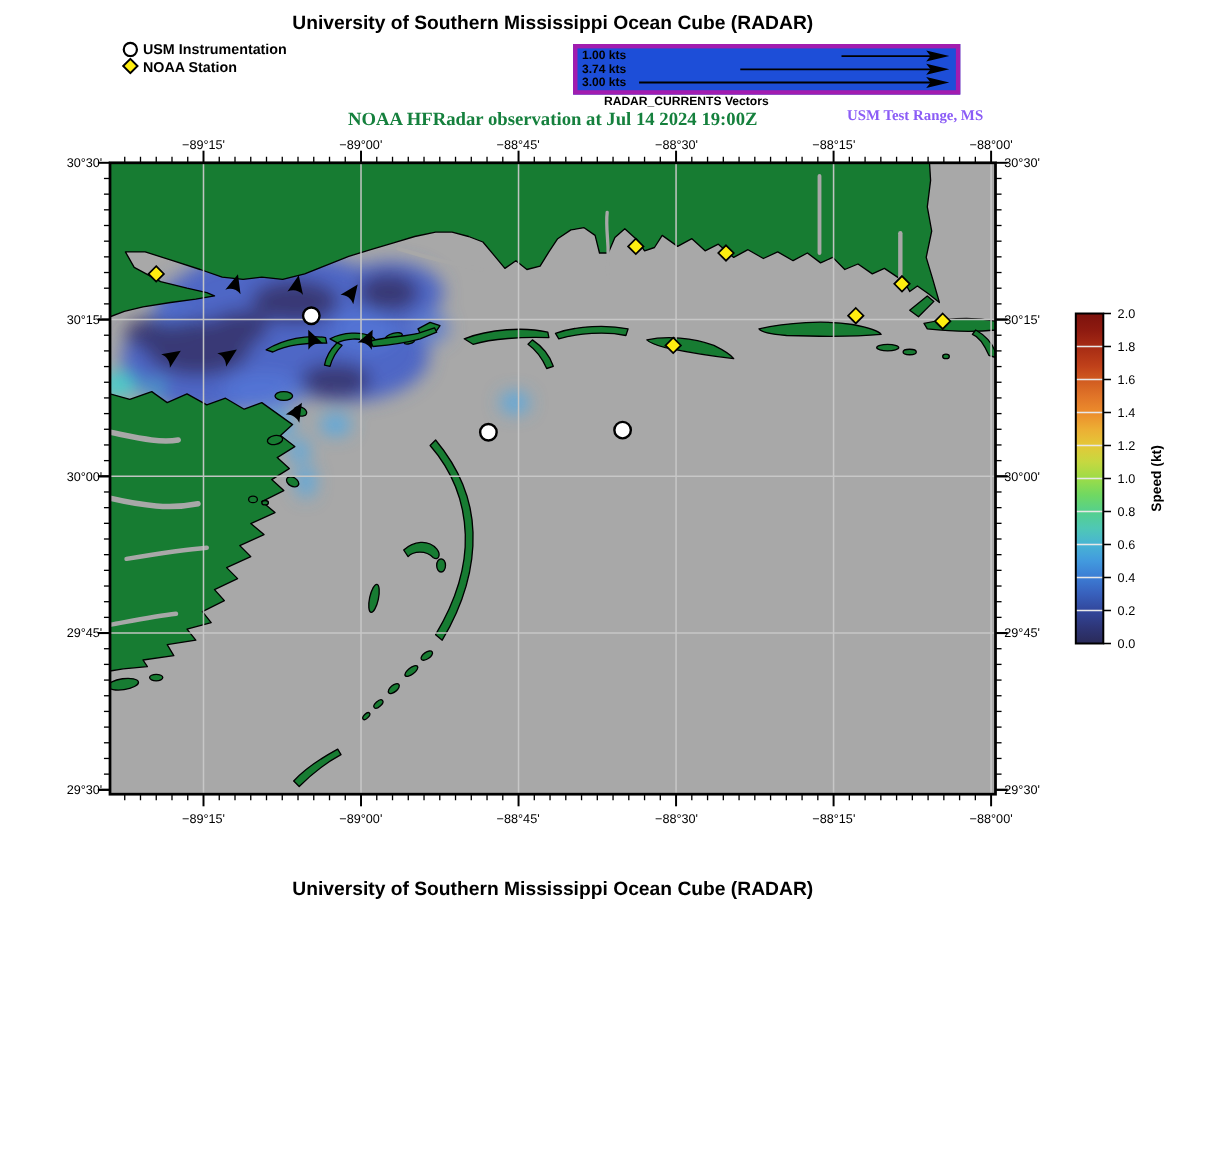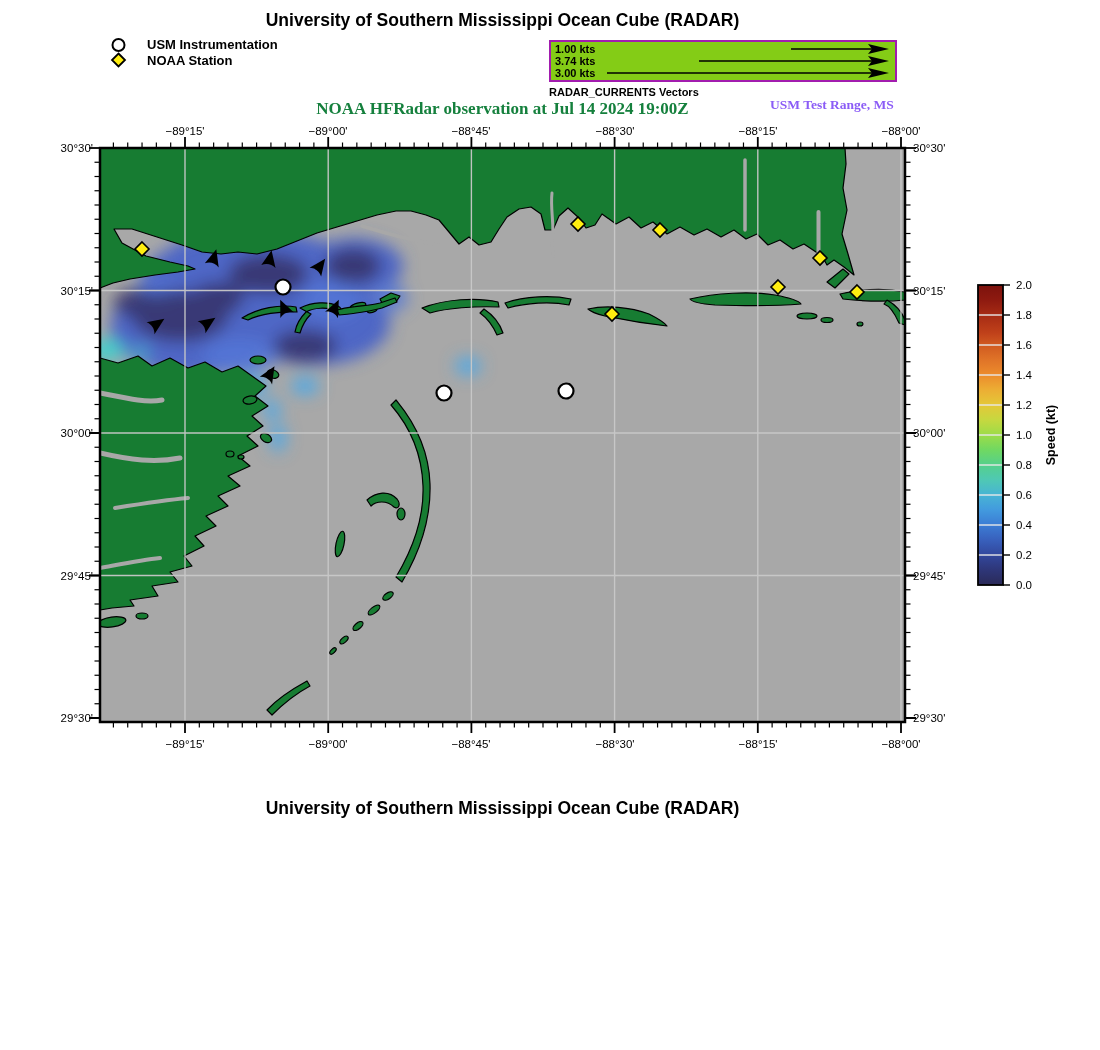--- a/index.html
+++ b/index.html
@@ -6,22 +6,22 @@
   #page{position:relative;width:1100px;height:939px;background:#ffffff;overflow:hidden;
         font-family:"Liberation Sans",sans-serif;}
   .abs{position:absolute;}
   .main-title{left:0;top:10px;width:1005px;text-align:center;font-size:17.5px;font-weight:bold;color:#000;}
   .bottom-caption{left:0;top:798px;width:1005px;text-align:center;font-size:17.5px;font-weight:bold;color:#000;}
   .subtitle{left:0;top:99px;width:1005px;text-align:center;font-family:"Liberation Serif",serif;
             font-size:17px;font-weight:bold;color:#15803d;}
   .range-label{left:770px;top:97px;font-family:"Liberation Serif",serif;font-size:13.5px;font-weight:bold;color:#8b5cf6;}
   .legend{left:110px;top:36px;}
   .legend-row{display:flex;align-items:center;height:16px;}
-  .legend-row span.lbl{font-size:13px;font-weight:bold;margin-left:20px;white-space:nowrap;}
-  .vecbox{left:549px;top:40px;width:344px;height:38px;border:2px solid #a21caf;background:#84cc16;}
+  .legend-row span.lbl{font-size:13px;font-weight:bold;margin-left:3px;white-space:nowrap;}
+  .vecbox{left:521px;top:40px;width:344px;height:38px;border:4px solid #a21caf;background:#1d4ed8;}
   .veclabel{position:absolute;left:4px;font-size:11px;font-weight:bold;line-height:11px;white-space:nowrap;}
   .veccaption{left:549px;top:86px;font-size:11px;font-weight:bold;}
   svg text{font-family:"Liberation Sans",sans-serif;}
 </style>
 </head>
 <body>
 
 <div id="page">
 
   <div class="abs main-title">University of Southern Mississippi Ocean Cube (RADAR)</div>

